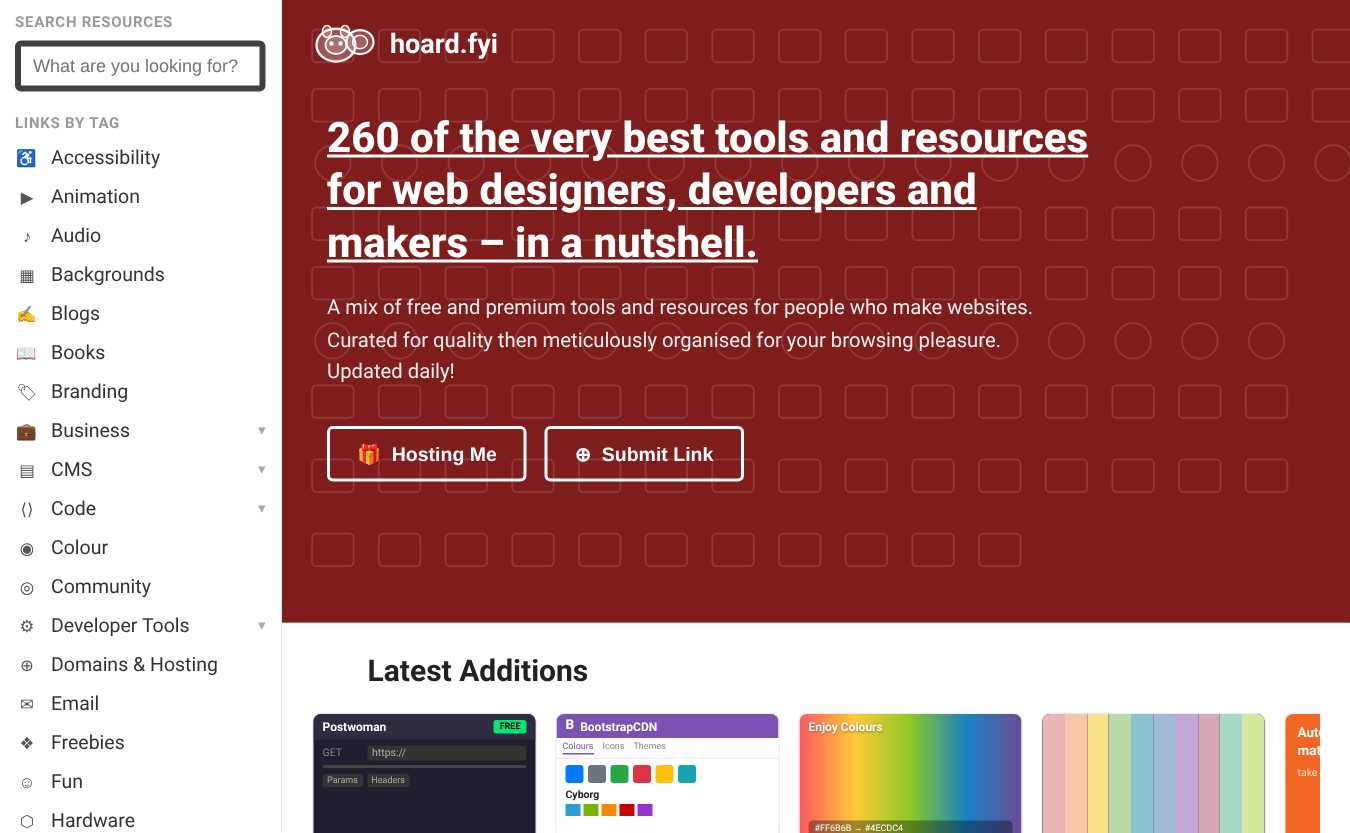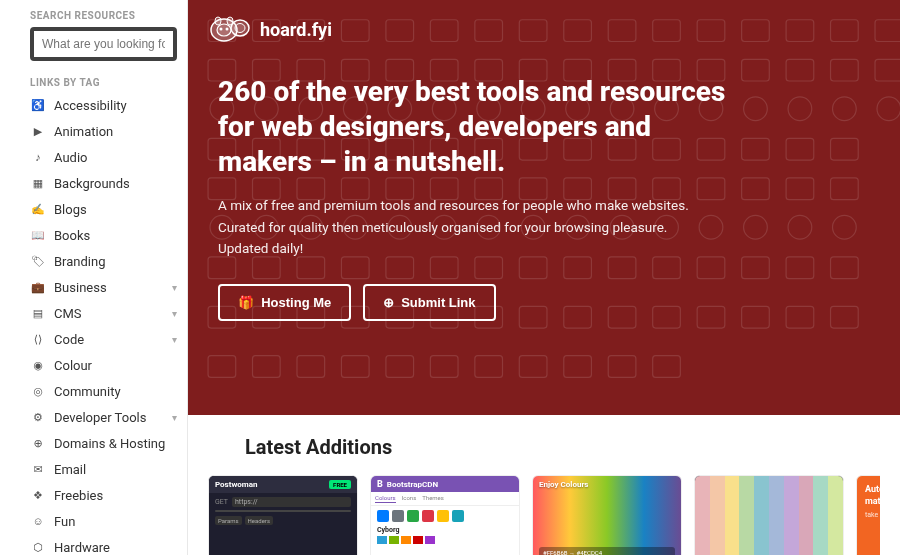--- a/index.html
+++ b/index.html
@@ -7,21 +7,20 @@
 
     
     .sidebar {
       width: 188px;
       min-width: 188px;
       background: #fff;
       border-right: 1px solid #e8e8e8;
       overflow-y: auto;
       height: 555px;
       font-size: 13px;
-      padding-left: 20px;
     }
     .sidebar::-webkit-scrollbar { width: 4px; }
     .sidebar::-webkit-scrollbar-thumb { background: #ccc; border-radius: 2px; }
 
     .search-section {
       padding: 10px 10px 8px;
     }
     .search-label {
       font-size: 10px;
       font-weight: 700;
@@ -129,20 +128,21 @@
       position: relative;
       padding: 30px 30px 20px;
     }
     .hero-title {
       color: #fff;
       font-size: 28px;
       font-weight: 800;
       line-height: 1.25;
       margin-bottom: 16px;
       max-width: 520px;
+      text-decoration: underline;
     }
     .hero-subtitle {
       color: rgba(255,255,255,0.92);
       font-size: 13.5px;
       line-height: 1.6;
       max-width: 480px;
       margin-bottom: 24px;
     }
 
     .hero-buttons {
@@ -198,21 +198,21 @@
     .card-1-header {
       background: #2d2d3f;
       padding: 4px 6px;
       display: flex;
       align-items: center;
       justify-content: space-between;
     }
     .card-1-title { color: #fff; font-size: 8px; font-weight: 700; }
     .card-1-badge { background: #00e676; color: #000; font-size: 6px; padding: 1px 4px; border-radius: 2px; font-weight: 700; }
     .card-1-body { padding: 4px 6px; flex: 1; }
-    .card-1-row { display: flex; gap: 4px; margin-bottom: 3px; align-items: center; }
+    .card-1-row { display: flex; gap: 17px; margin-bottom: 3px; align-items: center; }
     .card-1-label { color: #888; font-size: 7px; }
     .card-1-url { color: #aaa; font-size: 7px; background: #333; padding: 1px 3px; border-radius: 2px; flex: 1; }
 
     
     .card-2-header {
       background: #7952b3;
       padding: 3px 6px;
       display: flex; align-items: center; gap: 4px;
     }
     .card-2-title { color: #fff; font-size: 8px; font-weight: 700; }

